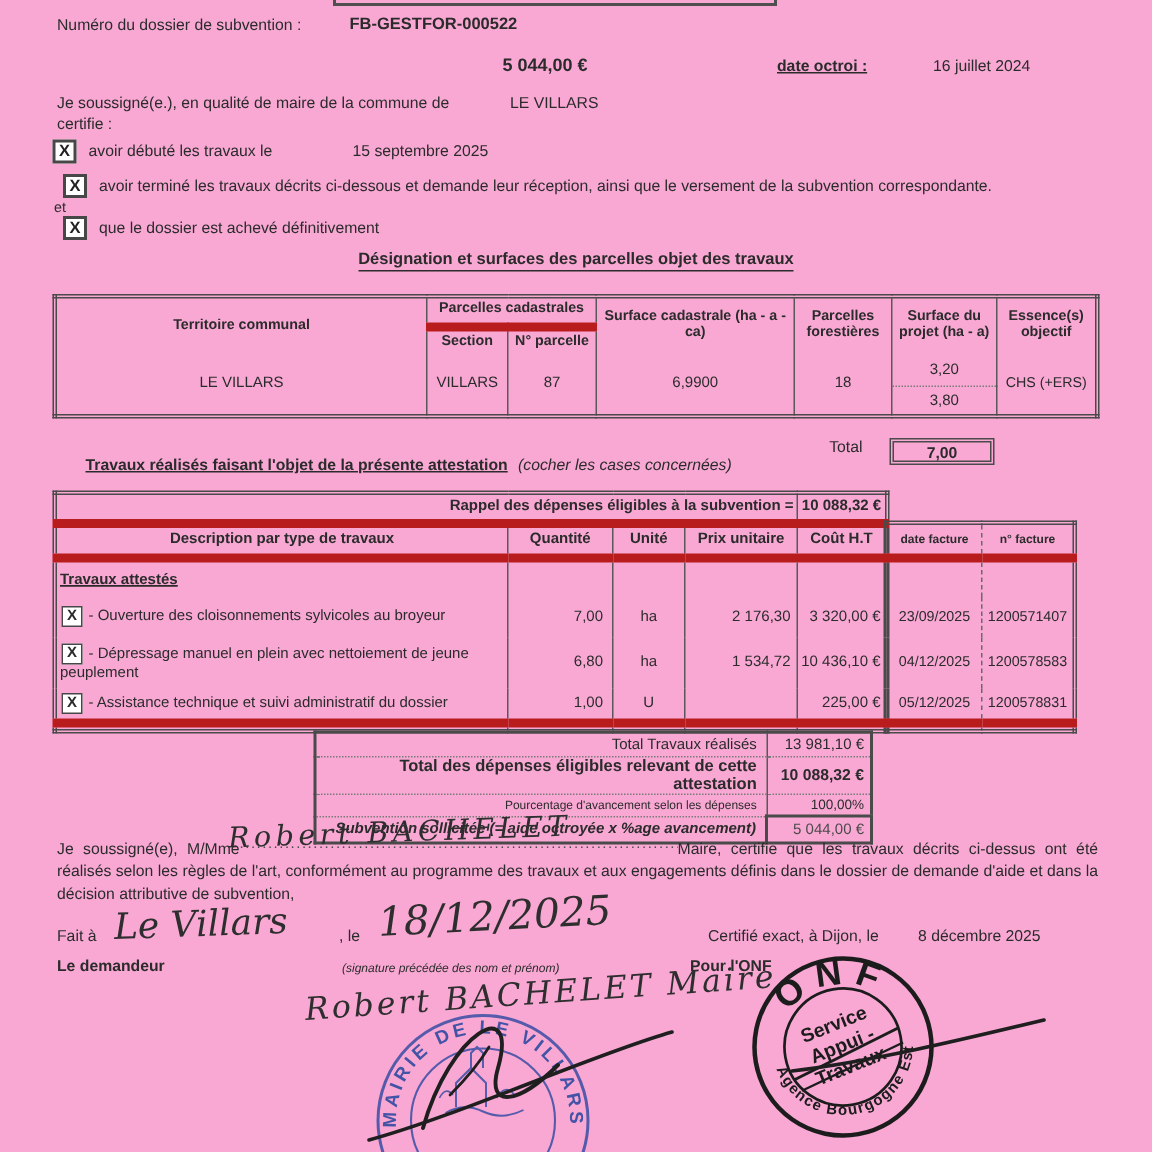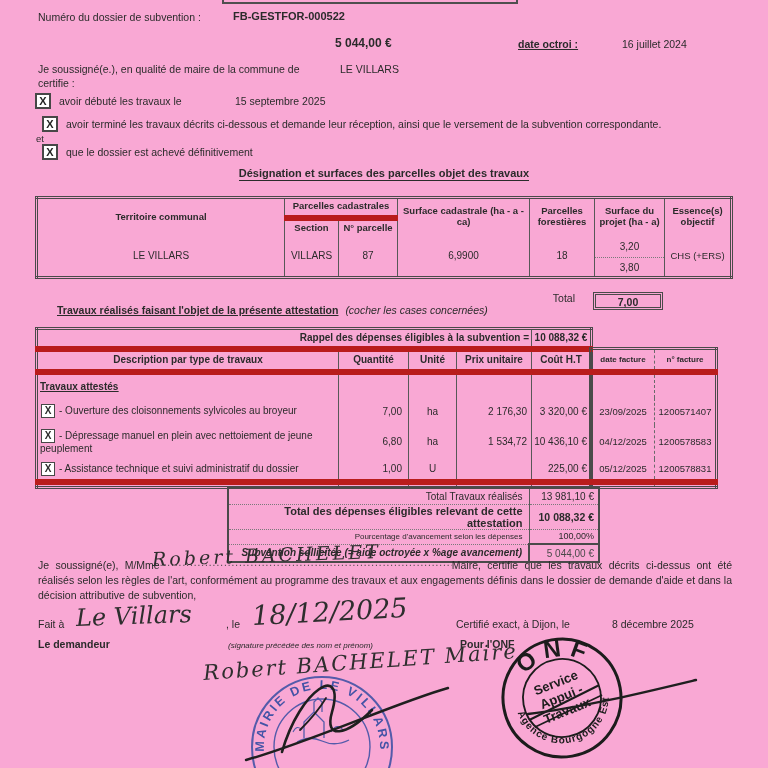--- a/index.html
+++ b/index.html
@@ -260,21 +260,21 @@
       <td class="c nol hb" style="font-size:9.5px;">05/12/2025</td>
       <td class="c dashl hb" style="font-size:9.5px;">1200578831</td>
     </tr>
     <tr style="height:6px;">
           <td class="nol"></td>
           <td class="dashl"></td>
         </tr>
   </tbody>
     </table>
 
-  <table id="totals-box" class="abs" style="left:227px; top:487px; width:373px;">
+  <table id="totals-box" class="abs" style="left:209px; top:487px; width:373px;">
     <colgroup>
         <col style="width:301px">
         <col style="width:70px">
       </colgroup>
     <tbody>
         <tr style="height:16px;">
       <td class="tot-lbl" style="font-size:10px; border-left:none;">Total Travaux réalisés</td>
       <td class="tot-val" style="font-size:10px;">13 981,10 €</td>
     </tr>
     <tr style="height:17px;">
@@ -294,21 +294,21 @@
 
   <div class="abs para" style="left:38px; top:557px; width:694px;">
     <span>Je soussigné(e), M/Mme</span><span class="leader">....................................................................................................</span><span>Maire, certifie que les travaux décrits ci-dessus ont été réalisés selon les règles de l'art, conformément au programme des travaux et aux engagements définis dans le dossier de demande d'aide et dans la décision attributive de subvention,</span>
   </div>
   <div class="abs hand" style="left:152px; top:544px; font-size:19px; letter-spacing:3px; transform:rotate(-2deg);">Robert BACHELET</div>
 
   <div class="abs lbl" style="left:38px; top:618px;">Fait à</div>
   <div class="abs hand" style="left:76px; top:602px; font-size:24px; transform:rotate(-2deg);">Le Villars</div>
   <div class="abs lbl" style="left:226px; top:618px;">, le</div>
   <div class="abs hand" style="left:252px; top:596px; font-size:27px; transform:rotate(-3deg);">18/12/2025</div>
-  <div class="abs lbl" style="left:456px; top:618px;">Certifié exact, à Dijon, le</div>
+  <div class="abs lbl" style="left:472px; top:618px;">Certifié exact, à Dijon, le</div>
   <div class="abs lbl" style="left:612px; top:618px;">8 décembre 2025</div>
 
   <div class="abs lbl b" style="left:38px; top:638px;">Le demandeur</div>
   <div class="abs lbl i" style="left:228px; top:641px; font-size:8px;">(signature précédée des nom et prénom)</div>
   <div class="abs lbl b" style="left:460px; top:638px;">Pour l'ONF</div>
 
   <div class="abs hand" style="left:203px; top:650px; font-size:21px; letter-spacing:2px; transform:rotate(-4deg);">Robert BACHELET Maire</div>
 
   <svg class="abs" style="left:247px; top:672px;" width="150" height="96" viewBox="0 0 150 96">
     <g fill="none" stroke="#4353a6" opacity="0.9">

